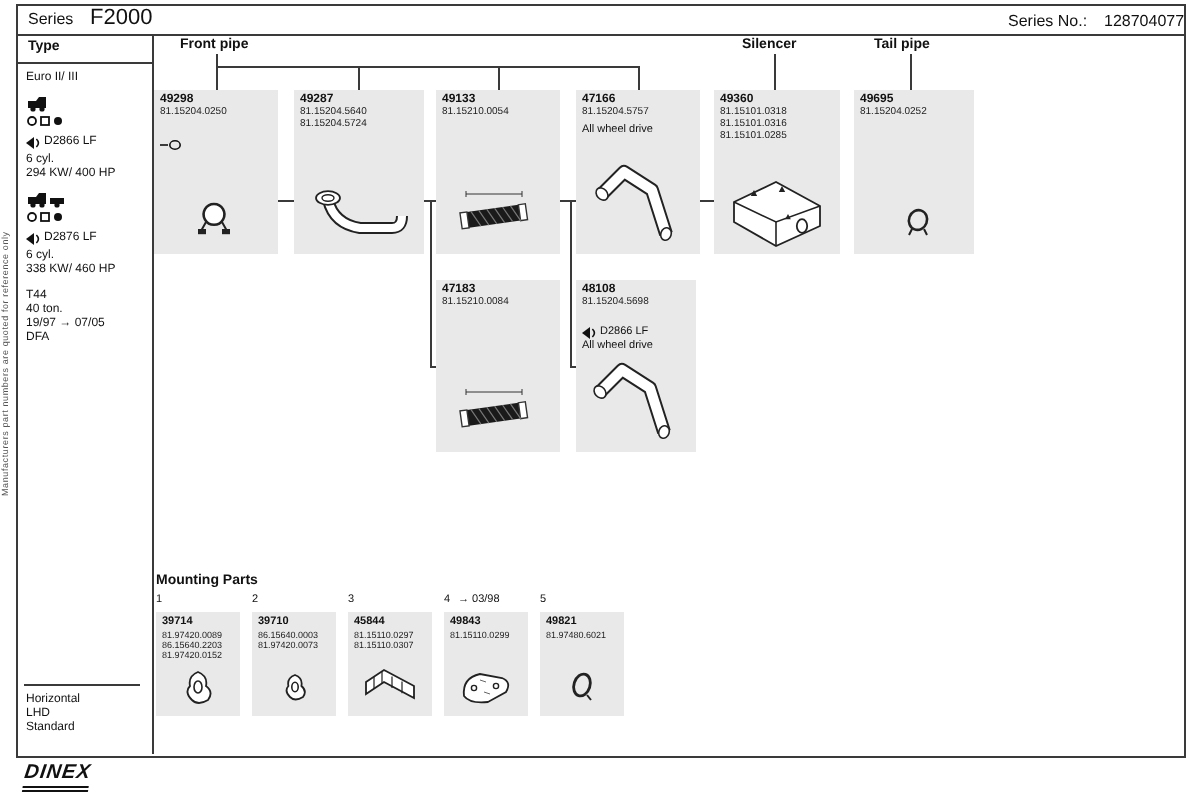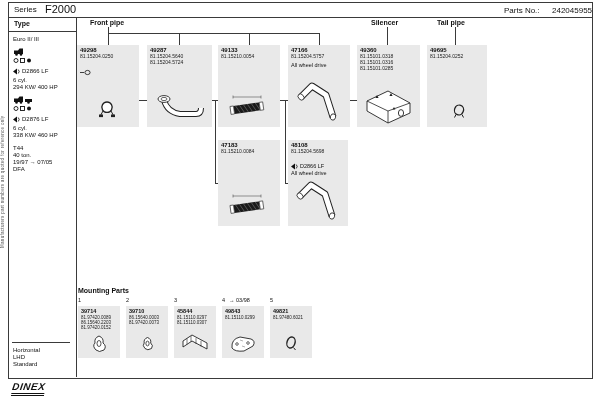--- a/index.html
+++ b/index.html
@@ -36,22 +36,22 @@
 
   <div class="frame" style="left:8px;top:2px;width:583px;height:375px;"></div>
   <div class="hl" style="left:8px;top:17px;width:584px;"></div>
   <div class="vl" style="left:76px;top:17px;height:360px;"></div>
   <div class="hl" style="left:8px;top:31px;width:68px;"></div>
 
   <div class="sidenote">Manufacturers part numbers are quoted for reference only</div>
 
   <div class="t b" style="left:14px;top:5px;font-size:8px;">Series</div>
   <div class="t" style="left:45px;top:3px;font-size:11px;">F2000</div>
-  <div class="t b" style="left:504px;top:6px;font-size:8px;">Parts No.:</div>
-  <div class="t" style="left:552px;top:6px;font-size:8px;">242045955</div>
+  <div class="t b" style="left:504px;top:6px;font-size:8px;">Series No.:</div>
+  <div class="t" style="left:552px;top:6px;font-size:8px;">128704077</div>
 
   <div class="t sechead" style="left:14px;top:20px;">Type</div>
   <div class="t sechead" style="left:90px;top:19px;">Front pipe</div>
   <div class="t sechead" style="left:371px;top:19px;">Silencer</div>
   <div class="t sechead" style="left:437px;top:19px;">Tail pipe</div>
 
   <div class="vl" style="left:108px;top:27px;height:6px;"></div>
   <div class="hl" style="left:108px;top:33px;width:212px;"></div>
   <div class="vl" style="left:108px;top:33px;height:12px;"></div>
   <div class="vl" style="left:179px;top:33px;height:12px;"></div>

